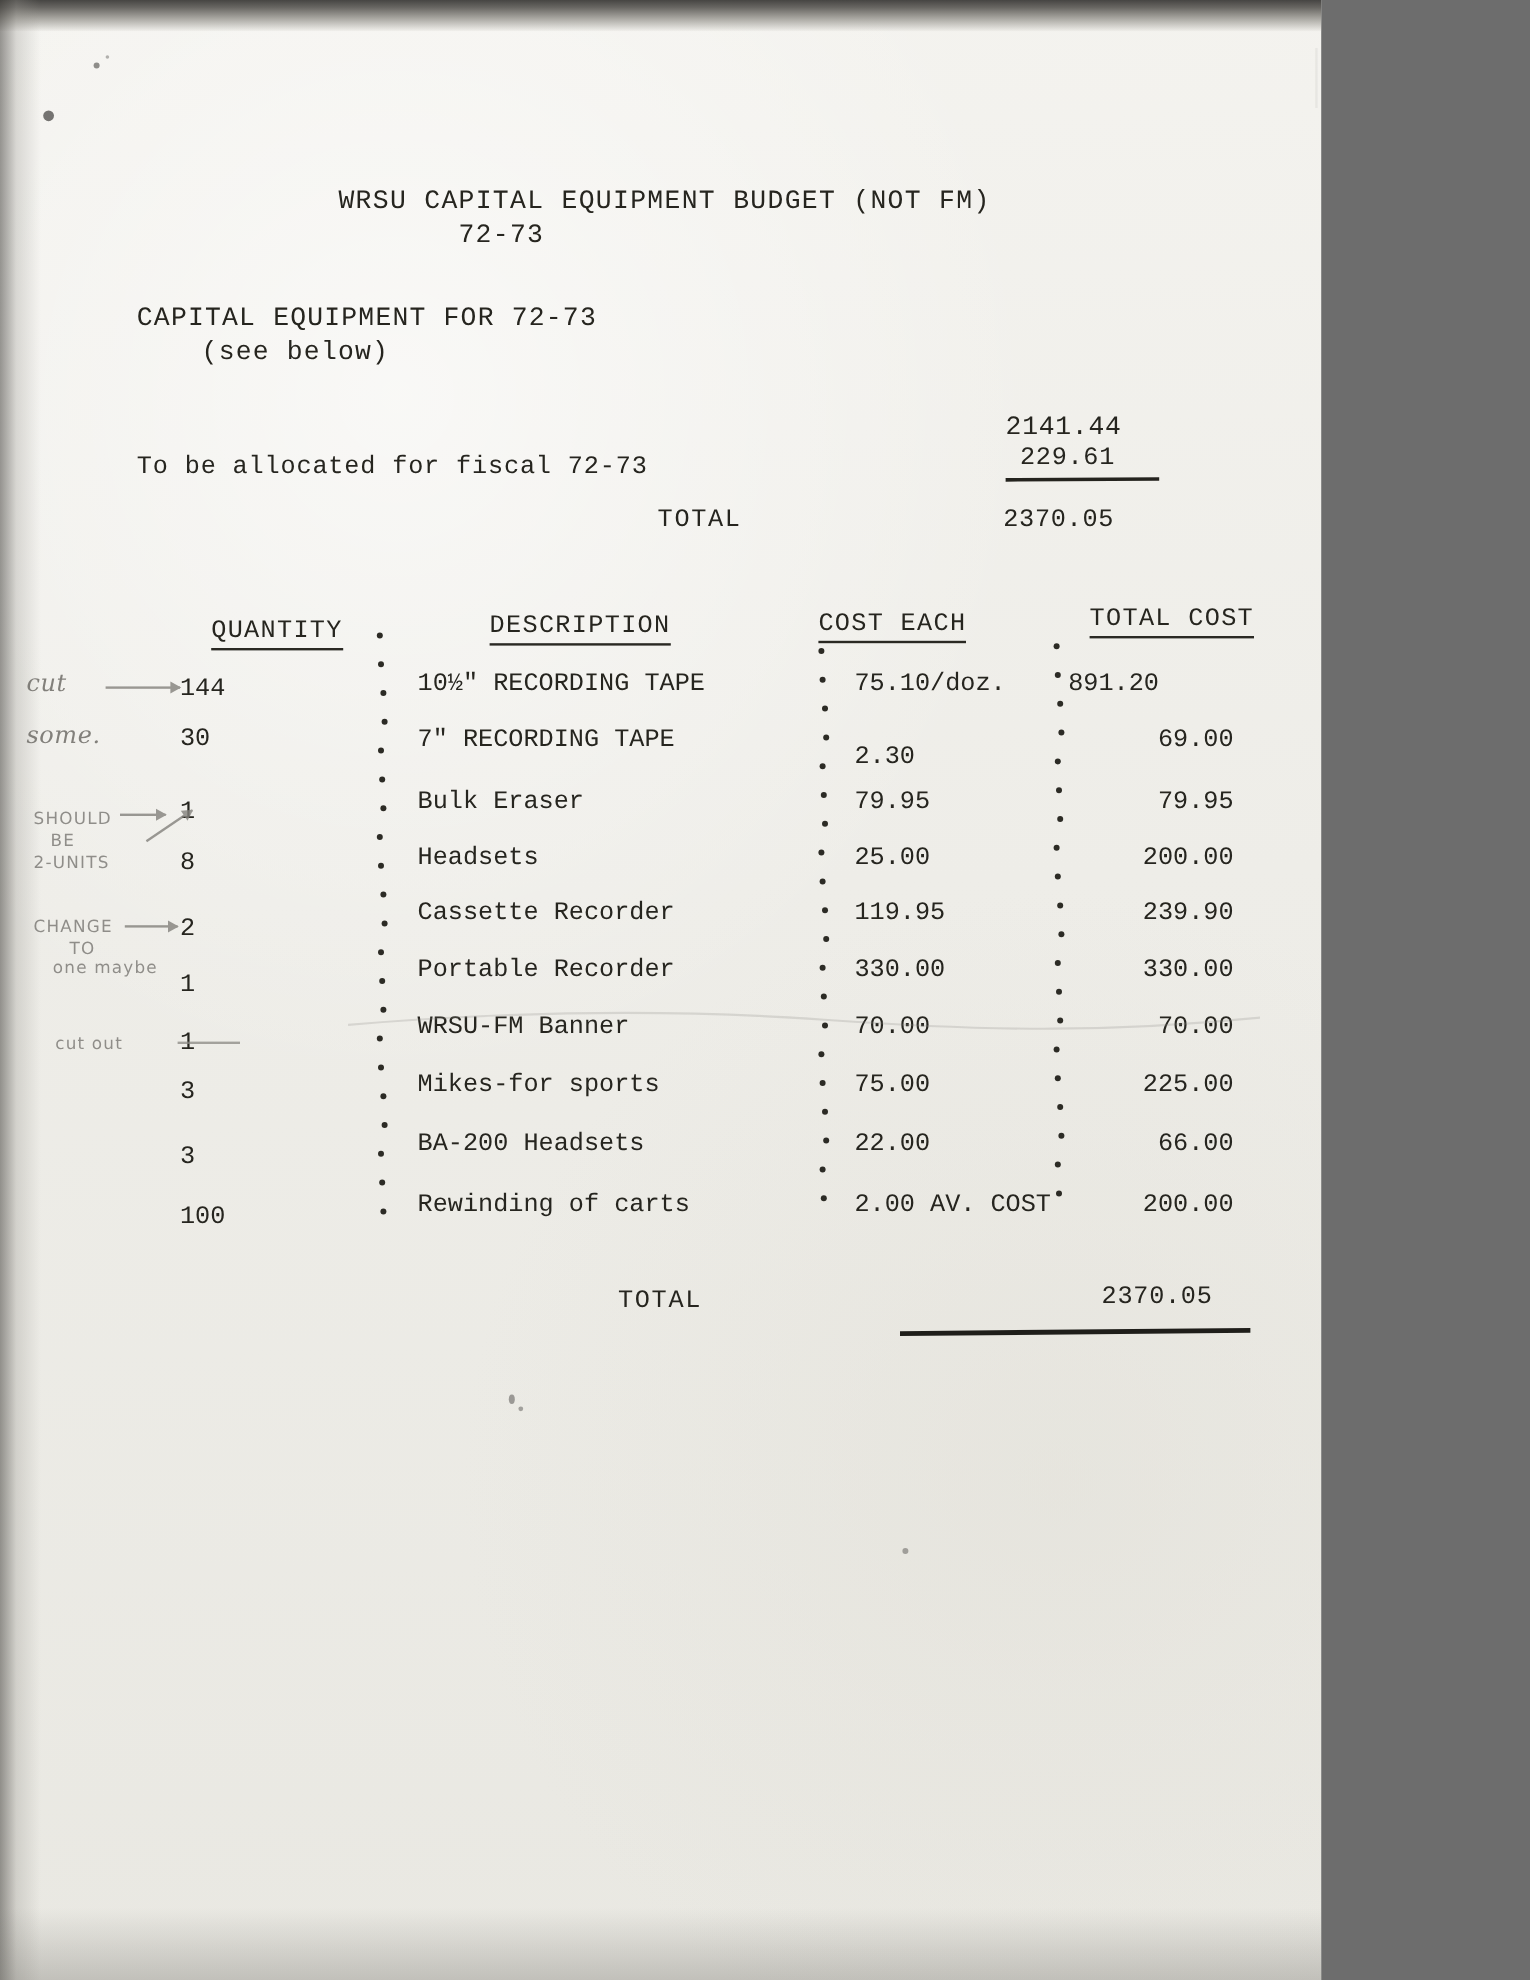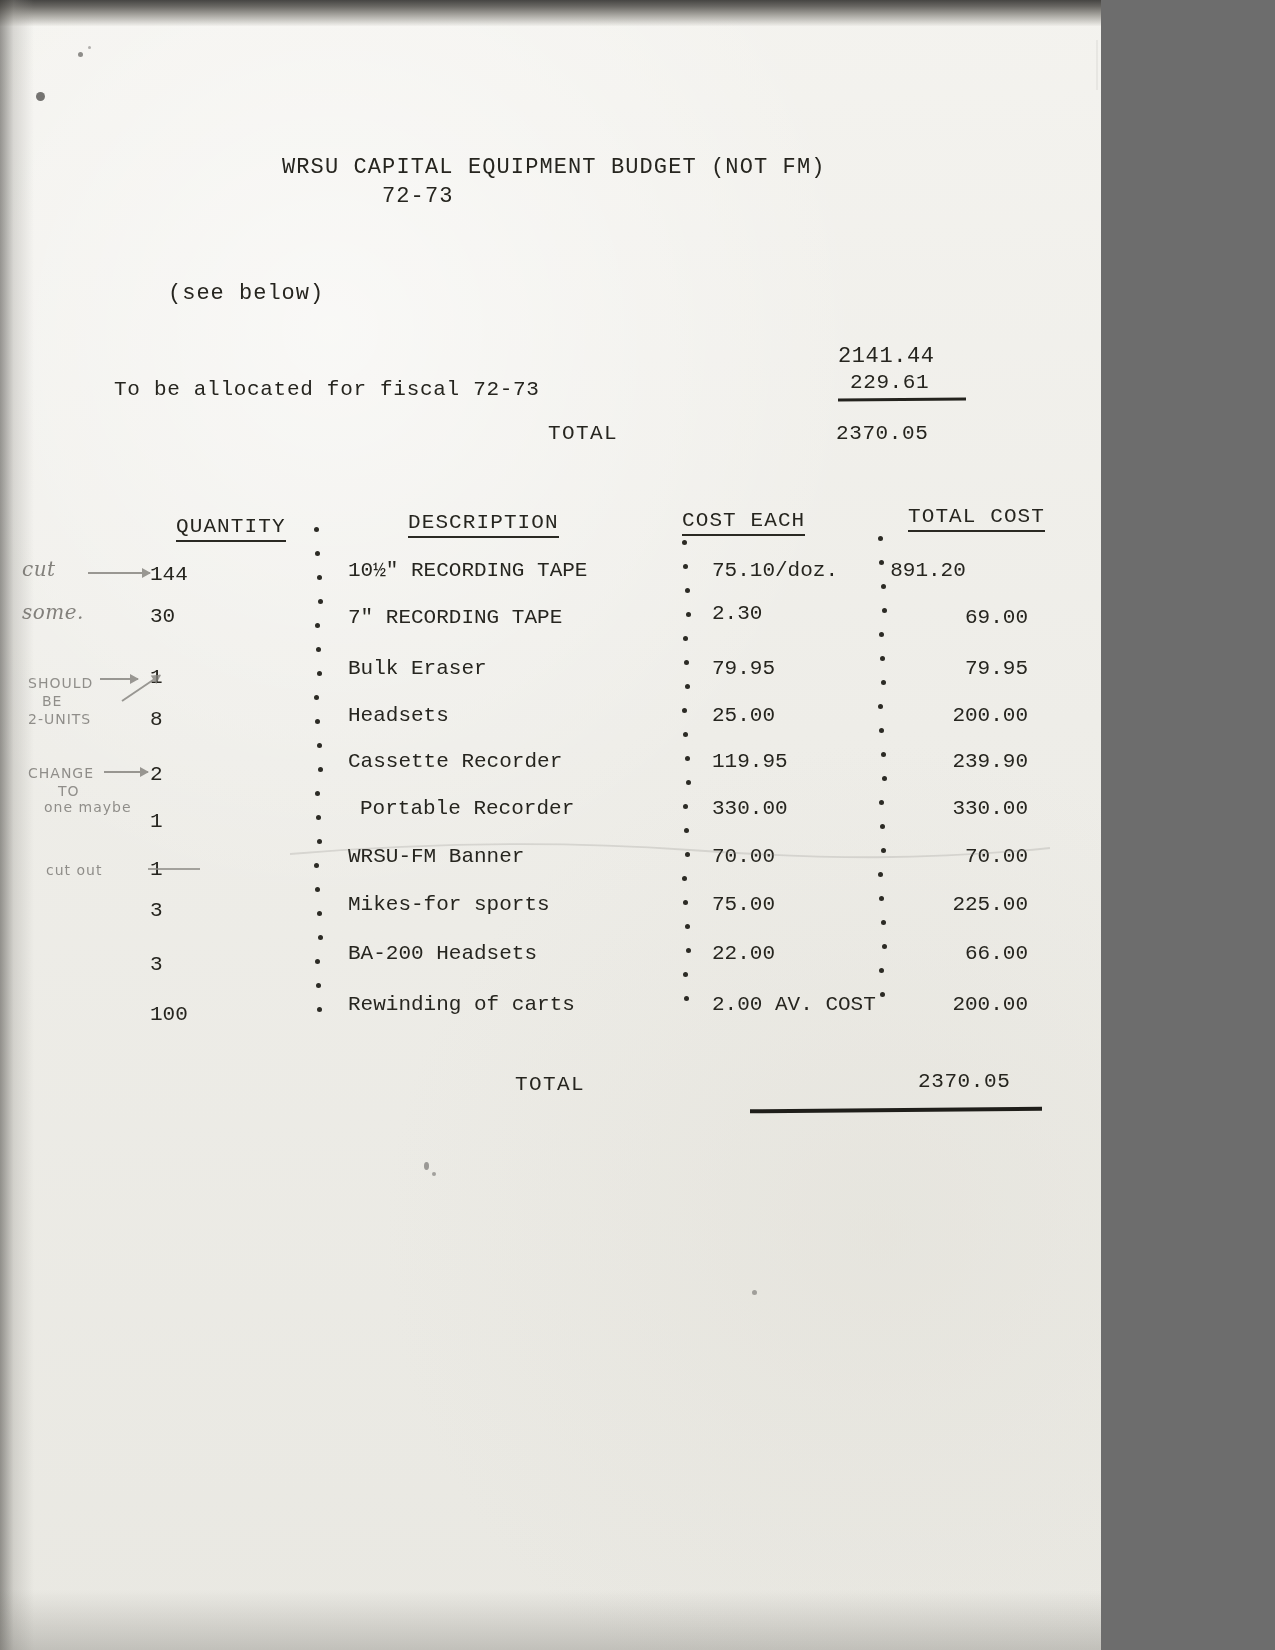--- a/index.html
+++ b/index.html
@@ -184,20 +184,21 @@
   <div class="speck" style="left:424px;top:1162px;width:5px;height:8px;opacity:.5;"></div>
   <div class="speck" style="left:432px;top:1172px;width:4px;height:4px;opacity:.45;"></div>
   <div class="speck" style="left:752px;top:1290px;width:5px;height:5px;opacity:.45;"></div>
   <div class="scan-streak" style="left:1155px;top:820px;width:4px;height:230px;"></div>
   <div class="scan-streak" style="left:1162px;top:1080px;width:3px;height:160px;opacity:.5;"></div>
   <div class="scan-streak" style="left:1096px;top:40px;width:2px;height:50px;opacity:.4;"></div>
 
   <div class="tw" id="doc-title">WRSU CAPITAL EQUIPMENT BUDGET (NOT FM)</div>
   <div class="tw" id="doc-subtitle">72-73</div>
 
+  <div class="tw" id="intro-line1">CAPITAL EQUIPMENT FOR 72-73</div>
   <div class="tw" id="intro-line2">(see below)</div>
 
   <div class="tw" id="summary-label-2">To be allocated for fiscal 72-73</div>
   <div class="tw" id="summary-value-1">2141.44</div>
   <div class="tw" id="summary-value-2">229.61</div>
   <div class="sum-rule"></div>
   <div class="tw" id="summary-total-label">TOTAL</div>
   <div class="tw" id="summary-total-value">2370.05</div>
 
   <div class="tw hdr under" id="hdr-quantity">QUANTITY</div>
@@ -205,36 +206,36 @@
   <div class="tw hdr under" id="hdr-cost-each">COST EACH</div>
   <div class="tw hdr under" id="hdr-total-cost">TOTAL COST</div>
 
   <div id="table-body">
       <div class="row-qty" style="top: 563px; left: 150px; width: 70px; text-align: left;">144</div>
       <div class="row-desc" style="top: 559px; left: 348px;">10½" RECORDING TAPE</div>
       <div class="row-cost" style="top: 559px; left: 712px;">75.10/doz.</div>
       <div class="row-tot" style="top: 559px; left: 828px; width: 200px; text-align: center;">891.20</div>
       <div class="row-qty" style="top: 605px; left: 150px; width: 70px; text-align: left;">30</div>
       <div class="row-desc" style="top: 606px; left: 348px;">7" RECORDING TAPE</div>
-      <div class="row-cost" style="top: 602px; left: 712px; text-align: center;">2.30</div>
+      <div class="row-cost" style="top: 620px; left: 712px; text-align: center;">2.30</div>
       <div class="row-tot" style="top: 606px; left: 828px; width: 200px; text-align: right;">69.00</div>
       <div class="row-qty" style="top: 666px; left: 150px; width: 70px; text-align: left;">1</div>
       <div class="row-desc" style="top: 657px; left: 348px;">Bulk Eraser</div>
       <div class="row-cost" style="top: 657px; left: 712px;">79.95</div>
       <div class="row-tot" style="top: 657px; left: 828px; width: 200px; text-align: right;">79.95</div>
       <div class="row-qty" style="top: 708px; left: 150px; width: 70px; text-align: left;">8</div>
       <div class="row-desc" style="top: 704px; left: 348px; text-align: center;">Headsets</div>
       <div class="row-cost" style="top: 704px; left: 712px;">25.00</div>
       <div class="row-tot" style="top: 704px; left: 828px; width: 200px; text-align: right;">200.00</div>
       <div class="row-qty" style="top: 763px; left: 150px; width: 70px; text-align: left;">2</div>
       <div class="row-desc" style="top: 750px; left: 348px;">Cassette Recorder</div>
       <div class="row-cost" style="top: 750px; left: 712px;">119.95</div>
       <div class="row-tot" style="top: 750px; left: 828px; width: 200px; text-align: right;">239.90</div>
       <div class="row-qty" style="top: 810px; left: 150px; width: 70px; text-align: left;">1</div>
-      <div class="row-desc" style="top: 797px; left: 360px; text-align: center;">Portable Recorder</div>
+      <div class="row-desc" style="top: 797px; left: 348px; text-align: center;">Portable Recorder</div>
       <div class="row-cost" style="top: 797px; left: 712px;">330.00</div>
       <div class="row-tot" style="top: 797px; left: 828px; width: 200px; text-align: right;">330.00</div>
       <div class="row-qty" style="top: 858px; left: 150px; width: 70px; text-align: left;">1</div>
       <div class="row-desc" style="top: 845px; left: 348px;">WRSU-FM Banner</div>
       <div class="row-cost" style="top: 845px; left: 712px;">70.00</div>
       <div class="row-tot" style="top: 845px; left: 828px; width: 200px; text-align: right;">70.00</div>
       <div class="row-qty" style="top: 899px; left: 150px; width: 70px; text-align: left;">3</div>
       <div class="row-desc" style="top: 893px; left: 348px;">Mikes-for sports</div>
       <div class="row-cost" style="top: 893px; left: 712px;">75.00</div>
       <div class="row-tot" style="top: 893px; left: 828px; width: 200px; text-align: right;">225.00</div>

